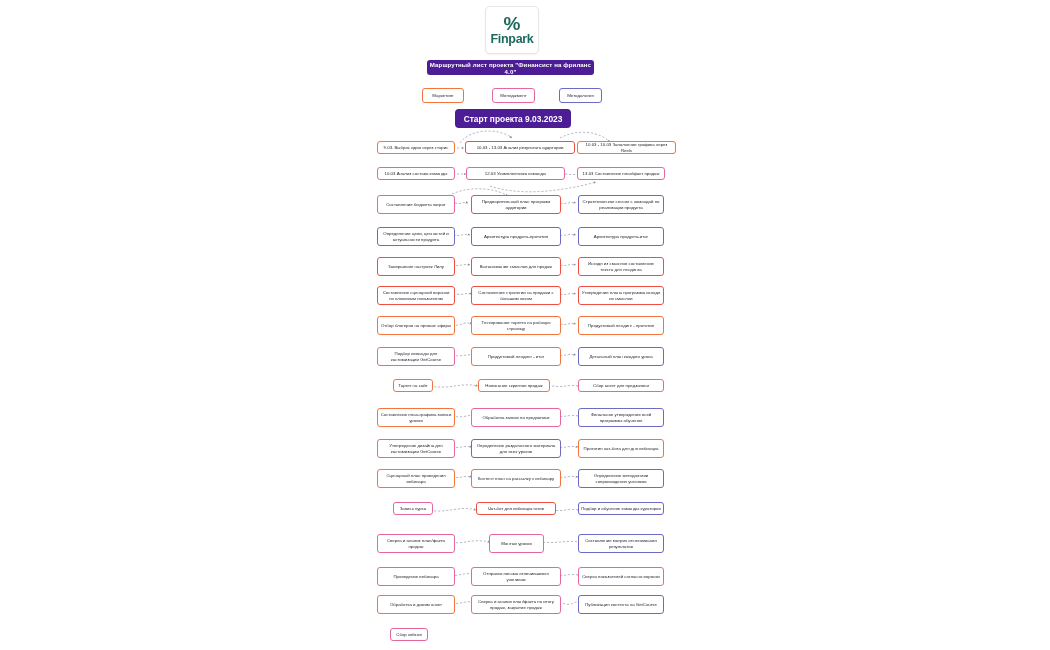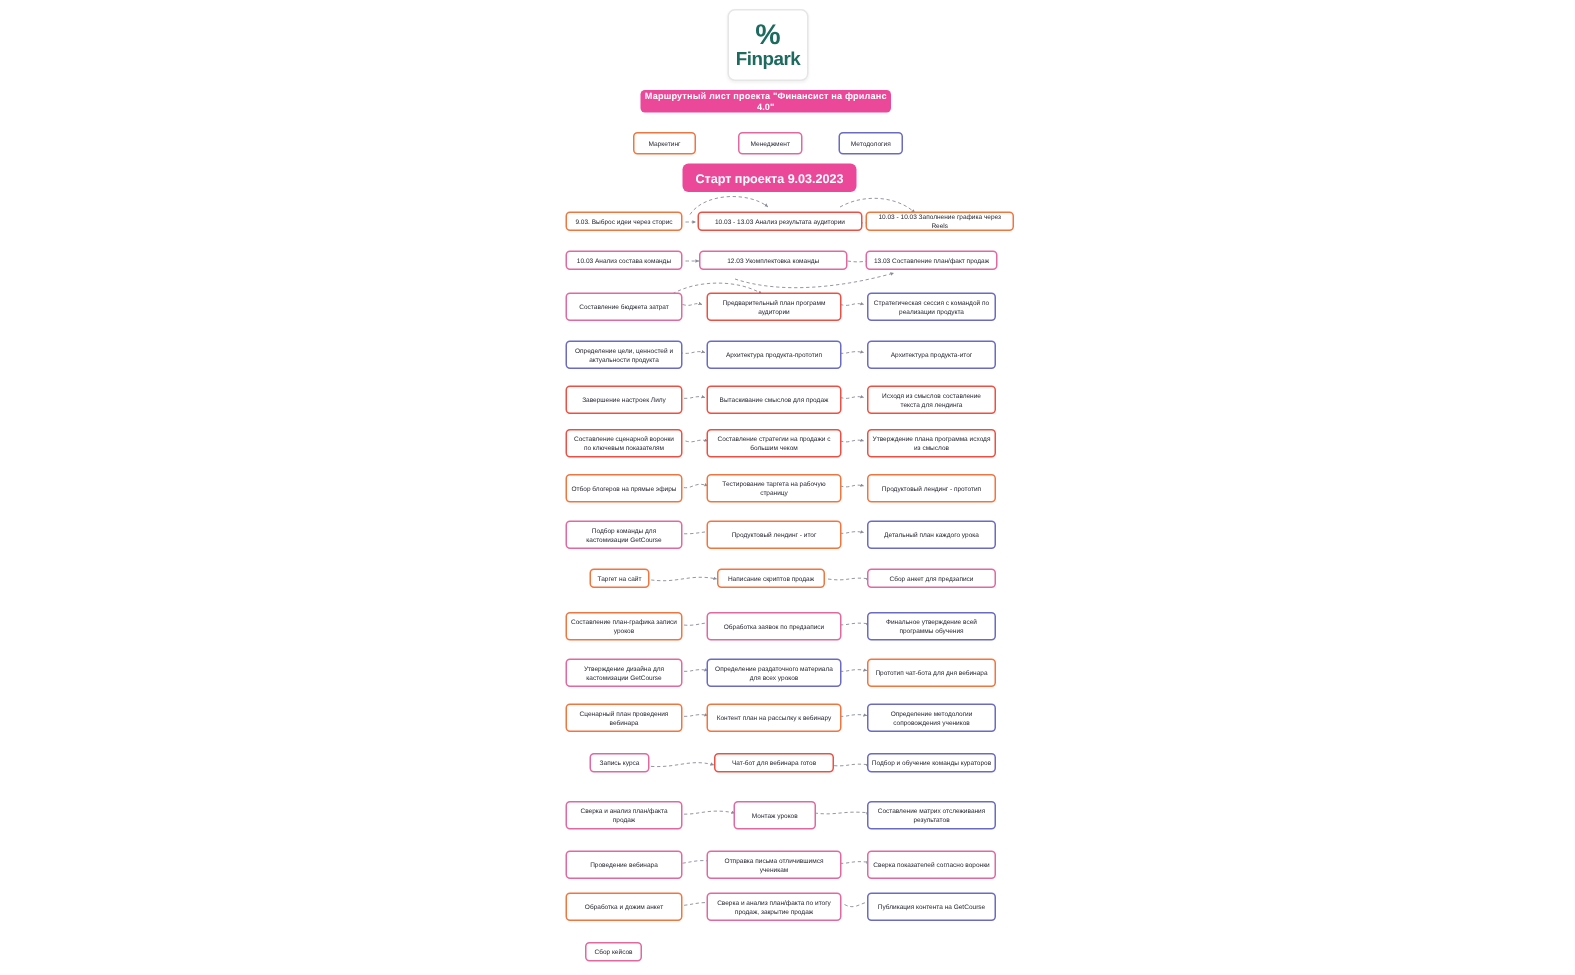--- a/index.html
+++ b/index.html
@@ -18,21 +18,21 @@
     position:absolute;left:485px;top:6px;width:52px;height:46px;
     background:#fff;border:1px solid #e6e6e6;border-radius:5px;
     display:flex;flex-direction:column;align-items:center;justify-content:center;
     box-shadow:0 1px 2px rgba(0,0,0,.05);
   }
   .logo-pct{font-size:19px;font-weight:bold;color:#1d6b5e;line-height:18px;}
   .logo-word{font-size:12.5px;font-weight:bold;color:#1d6b5e;letter-spacing:-.3px;line-height:13px;}
 
   
   .banner{
-    position:absolute;background:#ec4899;color:#fff;border-radius:3px;
+    position:absolute;background:#4c1d95;color:#fff;border-radius:3px;
     display:flex;align-items:center;justify-content:center;text-align:center;
     font-weight:bold;
   }
   #banner-title{left:427px;top:60px;width:167px;height:15px;font-size:6.1px;letter-spacing:.1px;}
   #banner-start{left:455px;top:109px;width:116px;height:19px;font-size:8.4px;border-radius:4px;}
 
   
   .chip{
     position:absolute;height:13px;border-radius:3px;background:#fff;
     display:flex;align-items:center;justify-content:center;

